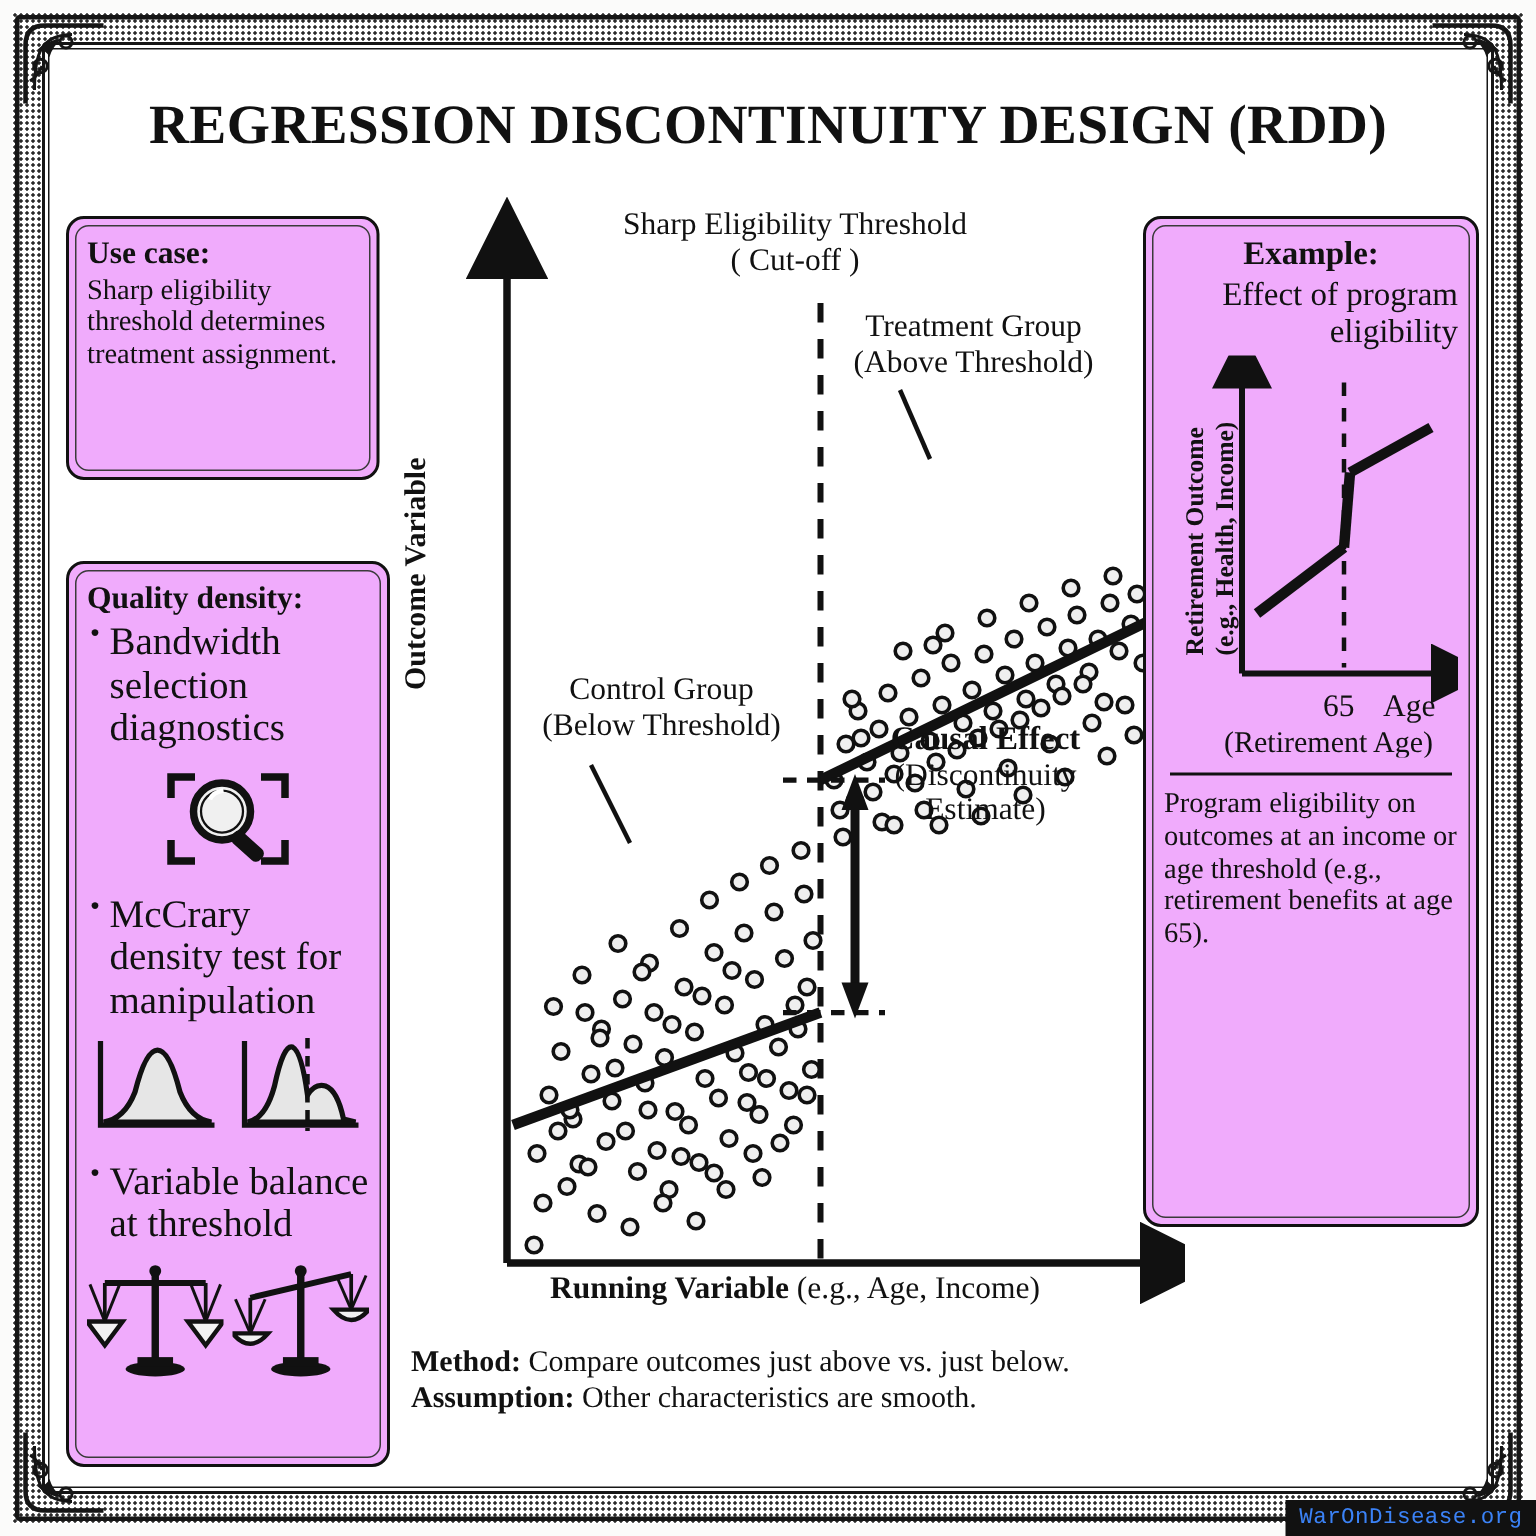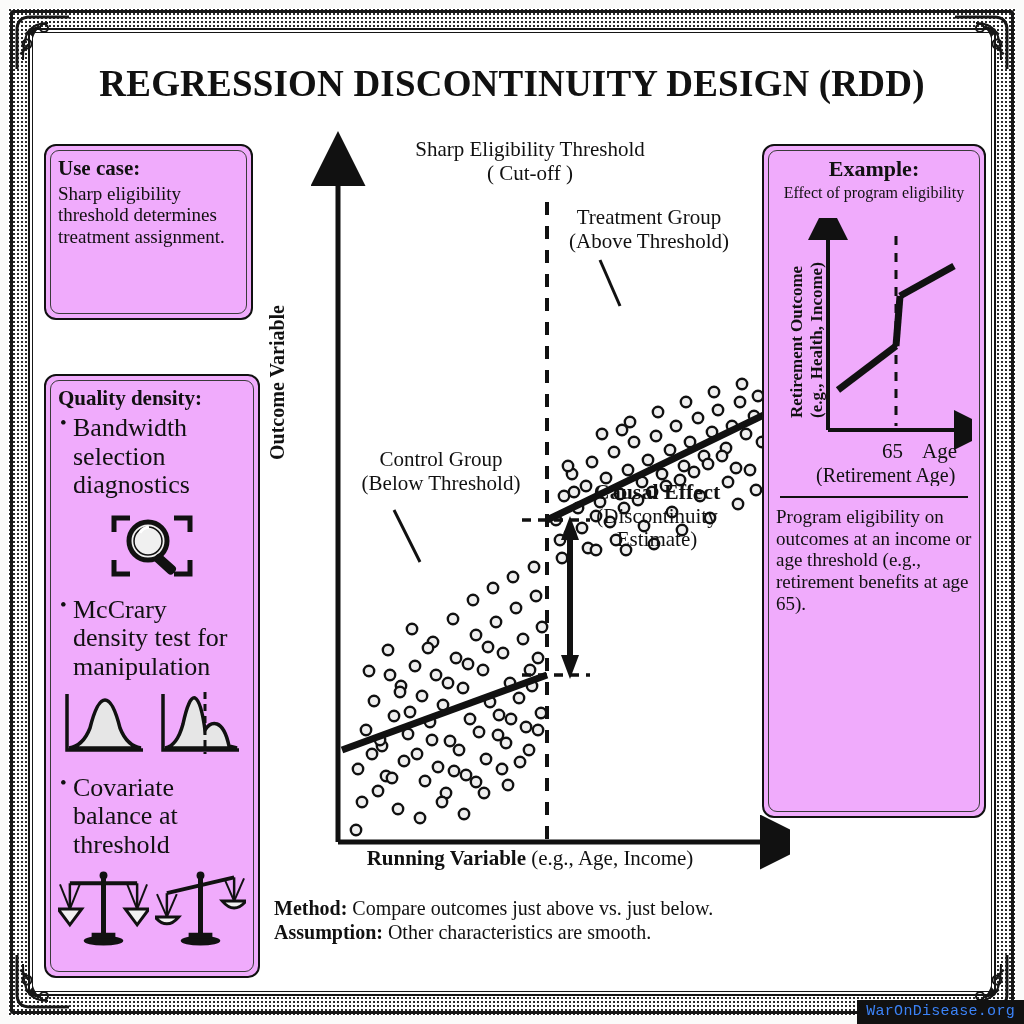--- a/index.html
+++ b/index.html
@@ -92,21 +92,21 @@
   }
   .xlabel b{font-weight:700;}
 
   
   .notes{position:absolute;left:240px;top:862px;width:520px;font-size:20px;line-height:1.2;}
   .notes b{font-weight:700;}
 
   
   #example{left:728px;top:110px;width:220px;height:670px;}
   #example h3{text-align:center;font-size:22px;}
-  .ex-sub{text-align:center;font-size:16px;line-height:1.12;margin-bottom:16px;}
+  .ex-sub{text-align:right;font-size:22px;line-height:1.12;margin-bottom:4px;}
   .ex-rule{height:2px;background:#111;margin:10px 4px 8px 4px;}
   .ex-body{font-size:19px;line-height:1.14;}
 
   
   .watermark{
     position:absolute;right:0;bottom:0;
     background:#111;color:#3b82f6;
     font-family:"Liberation Mono",monospace;
     font-size:15px;padding:3px 9px 4px 9px;letter-spacing:.3px;
   }
@@ -199,21 +199,21 @@
             <path d="M8 6 L8 62 L84 62" fill="none" stroke="#111" stroke-width="3.5"></path>
             <path d="M10 60 Q24 58 31 40 Q38 12 46 12 Q54 12 61 40 Q68 58 82 60 Z" fill="#e6e6e6" stroke="#111" stroke-width="3.5"></path>
           </svg>
           <svg width="90" height="76" viewBox="0 0 90 76">
             <path d="M8 6 L8 62 L84 62" fill="none" stroke="#111" stroke-width="3.5"></path>
             <path d="M10 60 Q22 58 28 36 Q34 8 40 10 Q46 13 50 42 Q55 34 62 36 Q70 39 74 58 L82 60 Z" fill="#e6e6e6" stroke="#111" stroke-width="3.5"></path>
             <line x1="50" y1="4" x2="50" y2="66" stroke="#111" stroke-width="3" stroke-dasharray="7,5"></line>
           </svg>
         </div>
 
-        <div class="bullet">Covariate balance at threshold</div>
+        <div class="bullet">Variable balance at threshold</div>
 
         <div class="icon-row">
           <svg width="92" height="90" viewBox="0 0 92 90">
             <line x1="46" y1="10" x2="46" y2="72" stroke="#111" stroke-width="5"></line>
             <circle cx="46" cy="10" r="4" fill="#111"></circle>
             <line x1="12" y1="18" x2="80" y2="18" stroke="#111" stroke-width="4"></line>
             <line x1="12" y1="18" x2="12" y2="44" stroke="#111" stroke-width="2.5"></line>
             <line x1="80" y1="18" x2="80" y2="44" stroke="#111" stroke-width="2.5"></line>
             <path d="M0 44 L24 44 L12 60 Z" fill="#f2f2f2" stroke="#111" stroke-width="3"></path>
             <path d="M68 44 L92 44 L80 60 Z" fill="#f2f2f2" stroke="#111" stroke-width="3"></path>

